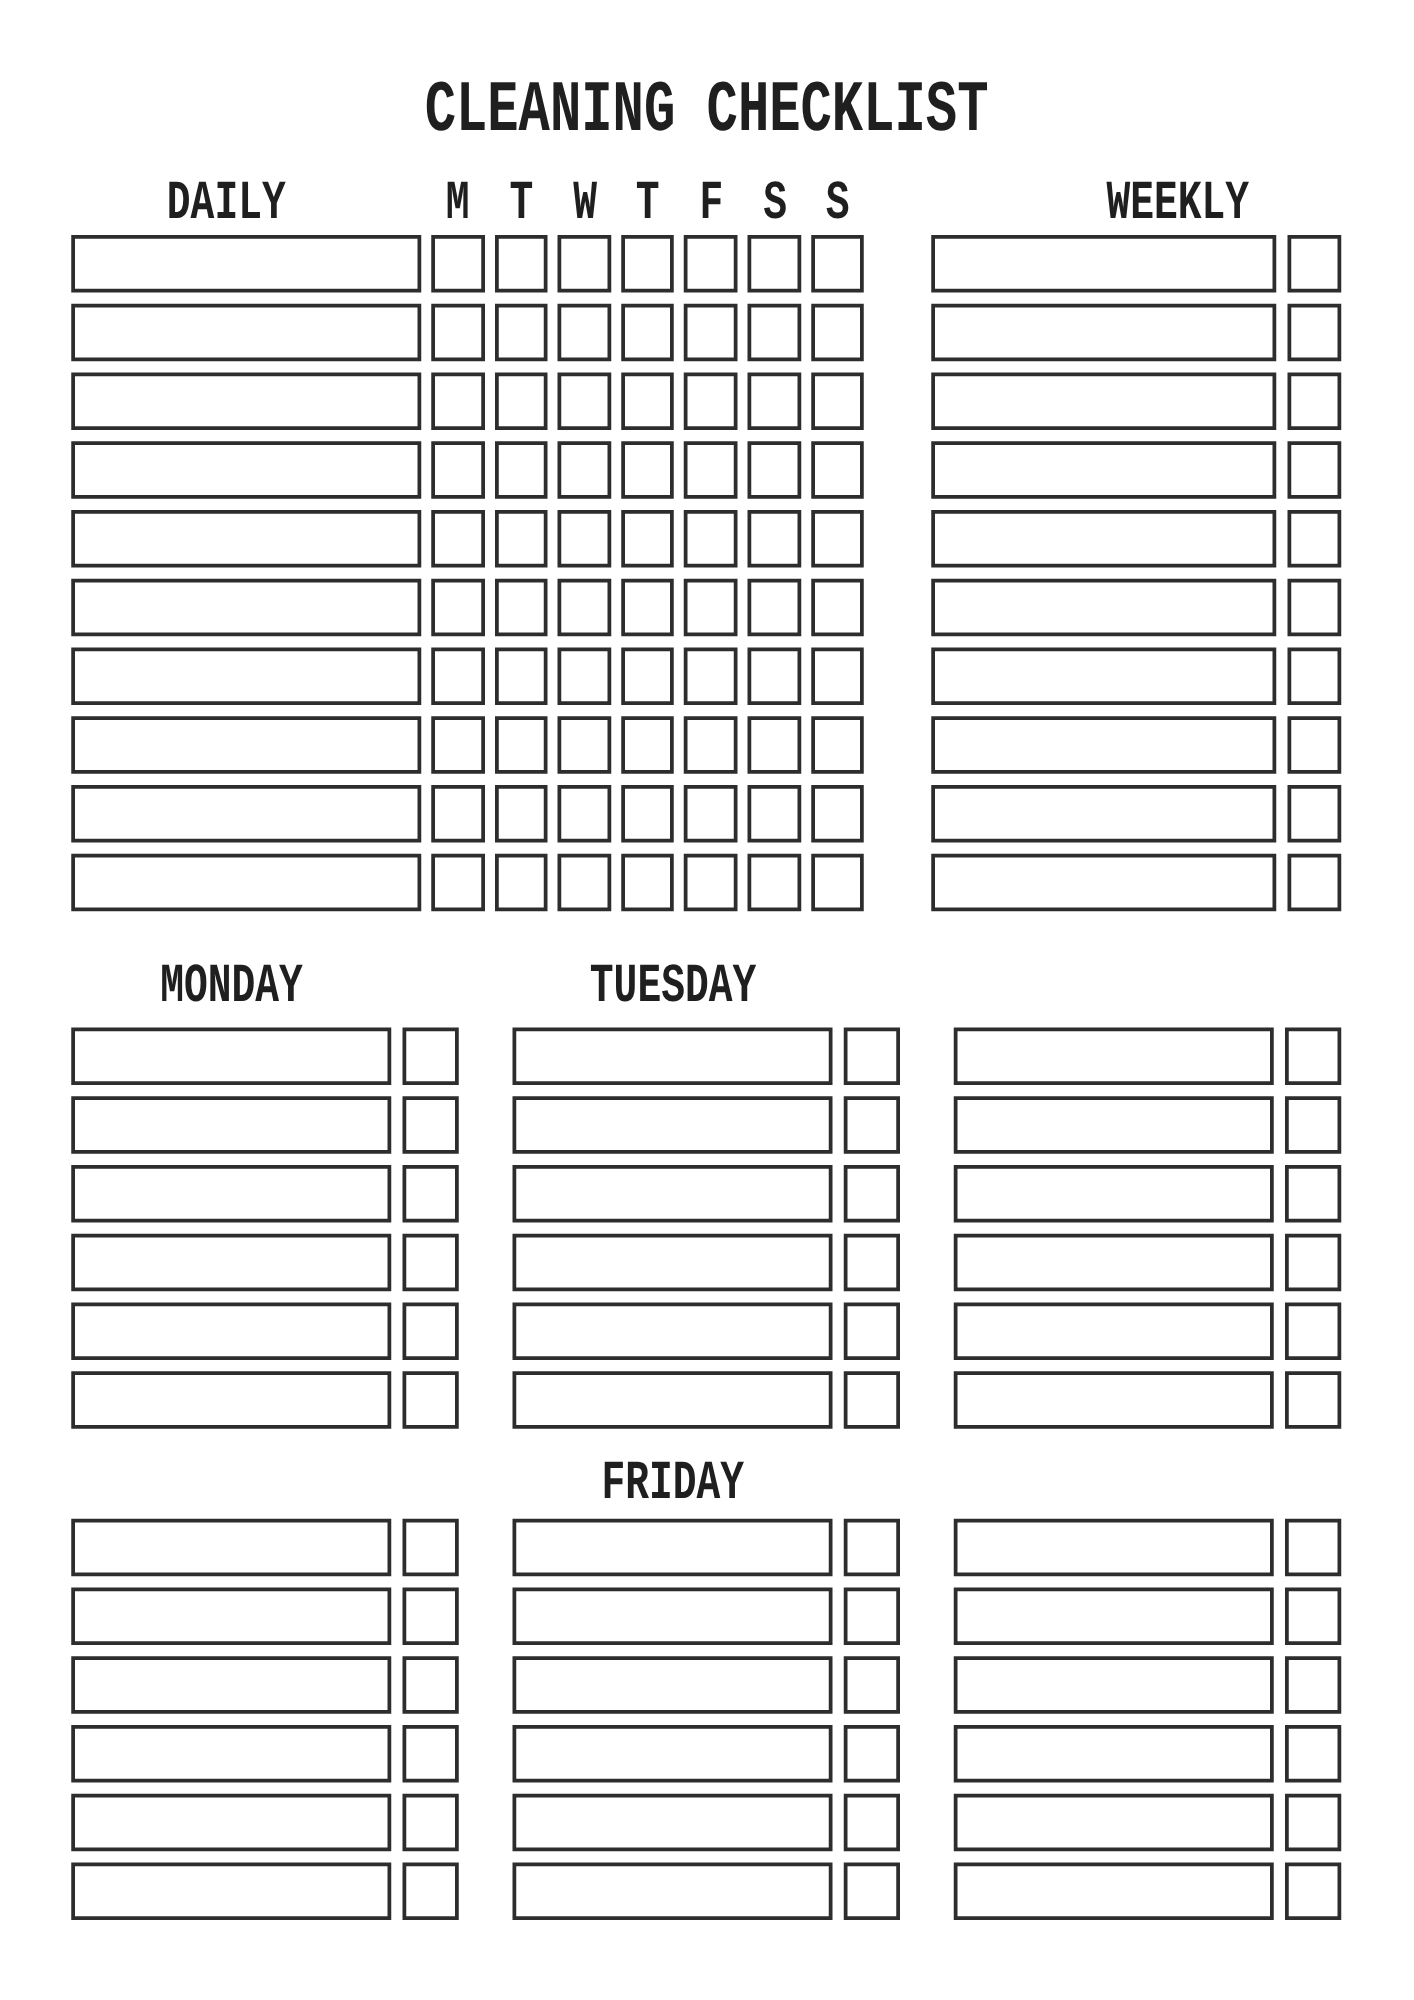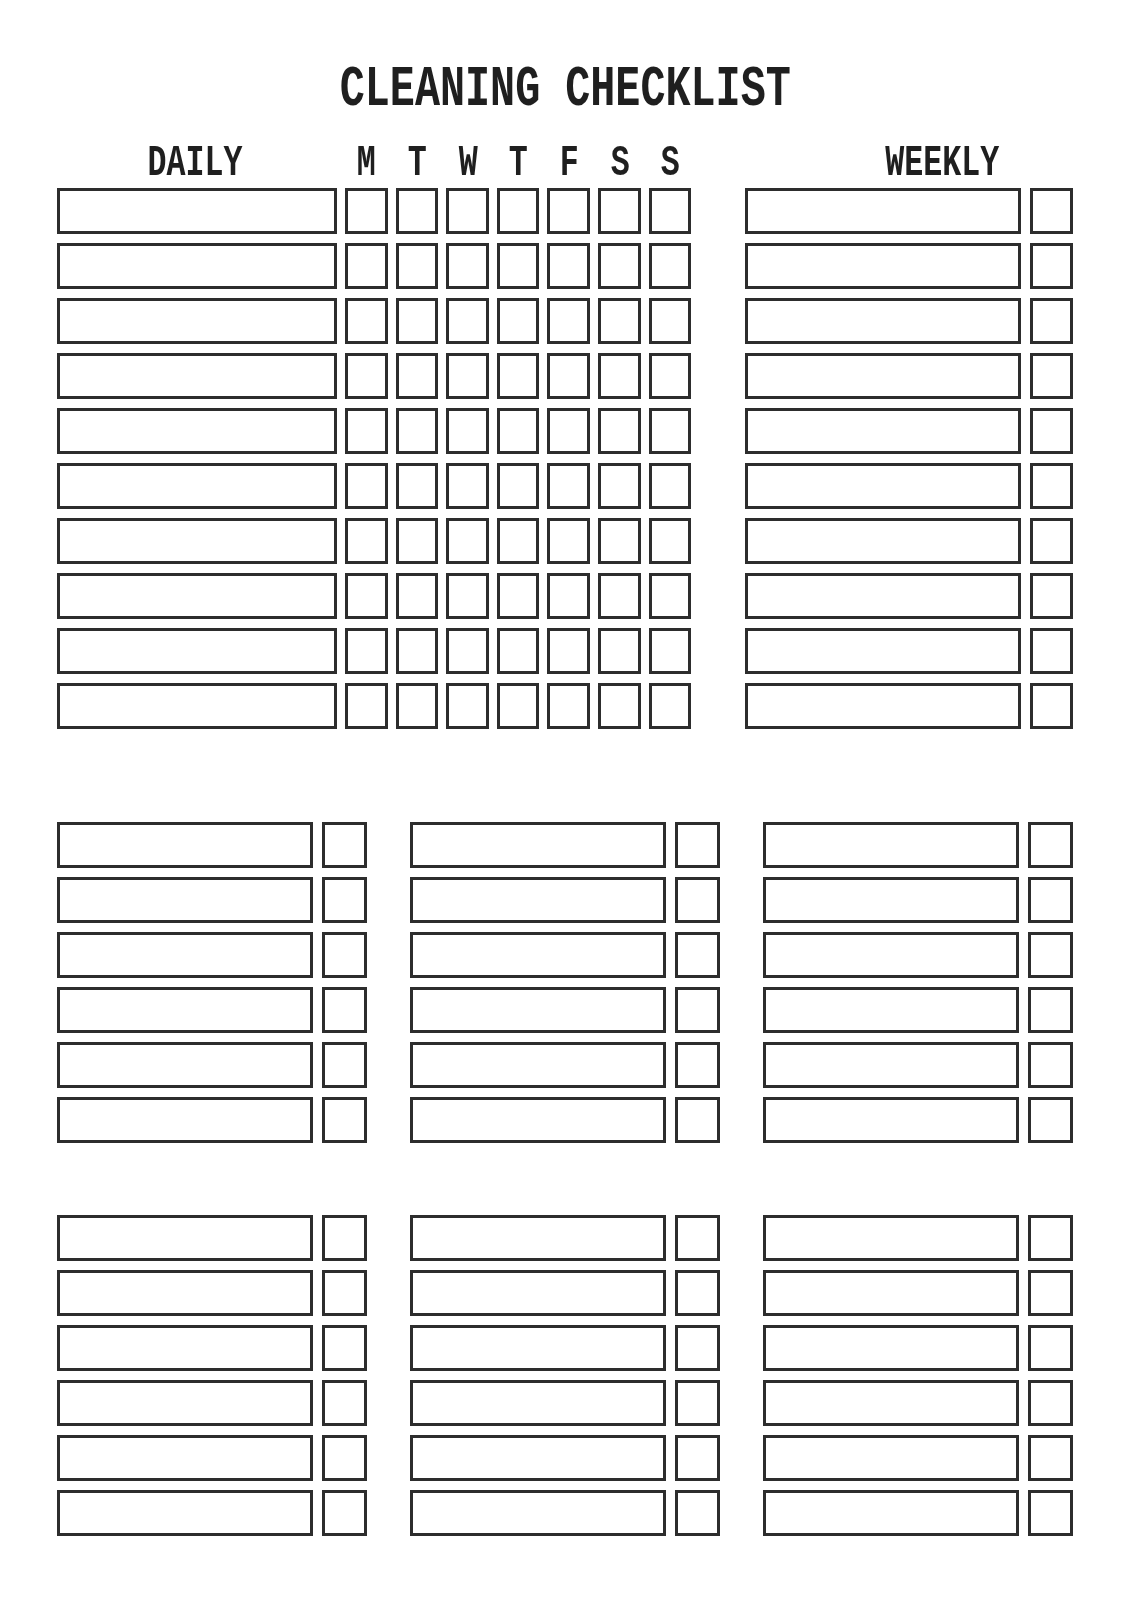--- a/index.html
+++ b/index.html
@@ -36,21 +36,21 @@
     line-height: 1;
   }
 
   .hdr {
     position: absolute;
     top: 141px;
     font-size: 44px;
     line-height: 1;
     text-align: center;
   }
-  #daily-label  { left: 55px;  width: 280px; text-align: center; }
+  #daily-label  { left: 41px;  width: 280px; text-align: center; }
   #weekly-label { left: 745px; width: 276px; text-align: right; }
   #day-letters {
     left: 345px; width: 347px;
     display: flex;
     justify-content: space-between;
   }
   #day-letters .cell { width: 43px; text-align: center; display: inline-block; }
 
   .box {
     border: 3.5px solid var(--line);
@@ -263,20 +263,21 @@
       <div class="wrow">
       <div class="box task-w"></div>
       <div class="box cb-w"></div>
     </div>
       <div class="wrow">
       <div class="box task-w"></div>
       <div class="box cb-w"></div>
     </div>
     </div>
 
+  <div class="wd-label" style="left:57px; top:768px"><span class="sq">MONDAY</span></div>
   <div class="wd-rows" style="left:57px; top:822px">
     <div class="wd-row">
       <div class="box task"></div>
       <div class="box cb"></div>
     </div>
   <div class="wd-row">
       <div class="box task"></div>
       <div class="box cb"></div>
     </div>
       <div class="wd-row">
@@ -290,20 +291,21 @@
       <div class="wd-row">
       <div class="box task"></div>
       <div class="box cb"></div>
     </div>
       <div class="wd-row">
       <div class="box task"></div>
       <div class="box cb"></div>
     </div>
     </div>
 
+  <div class="wd-label" style="left:410px; top:768px"><span class="sq">TUESDAY</span></div>
   <div class="wd-rows" style="left:410px; top:822px">
     <div class="wd-row">
       <div class="box task"></div>
       <div class="box cb"></div>
     </div>
   <div class="wd-row">
       <div class="box task"></div>
       <div class="box cb"></div>
     </div>
       <div class="wd-row">
@@ -371,20 +373,21 @@
       <div class="wd-row">
       <div class="box task"></div>
       <div class="box cb"></div>
     </div>
       <div class="wd-row">
       <div class="box task"></div>
       <div class="box cb"></div>
     </div>
     </div>
 
+  <div class="wd-label" style="left:410px; top:1165px"><span class="sq">FRIDAY</span></div>
   <div class="wd-rows" style="left:410px; top:1215px">
     <div class="wd-row">
       <div class="box task"></div>
       <div class="box cb"></div>
     </div>
   <div class="wd-row">
       <div class="box task"></div>
       <div class="box cb"></div>
     </div>
       <div class="wd-row">

